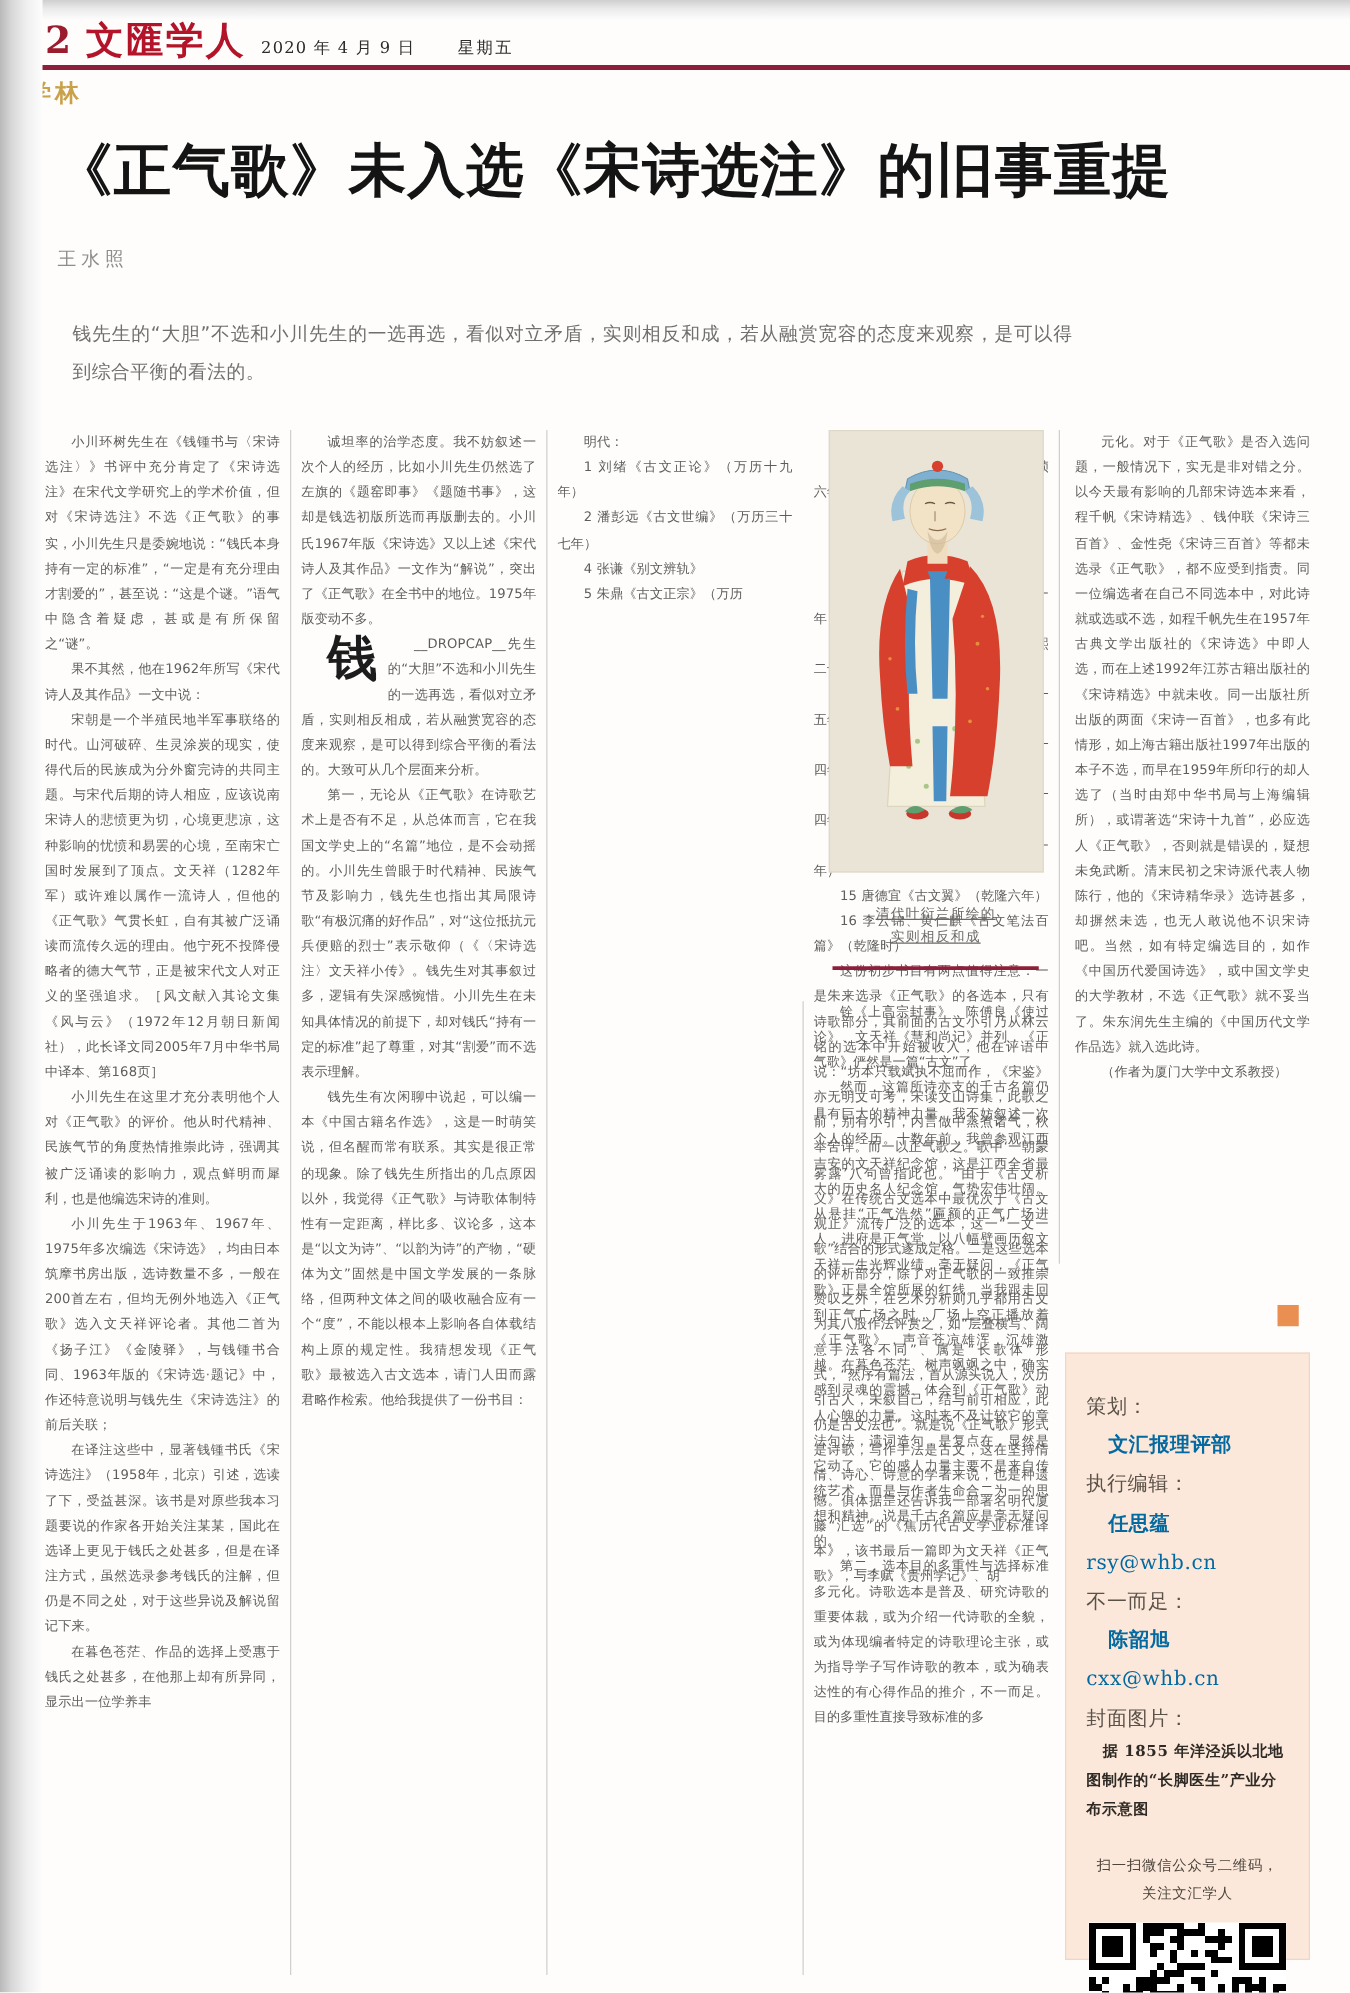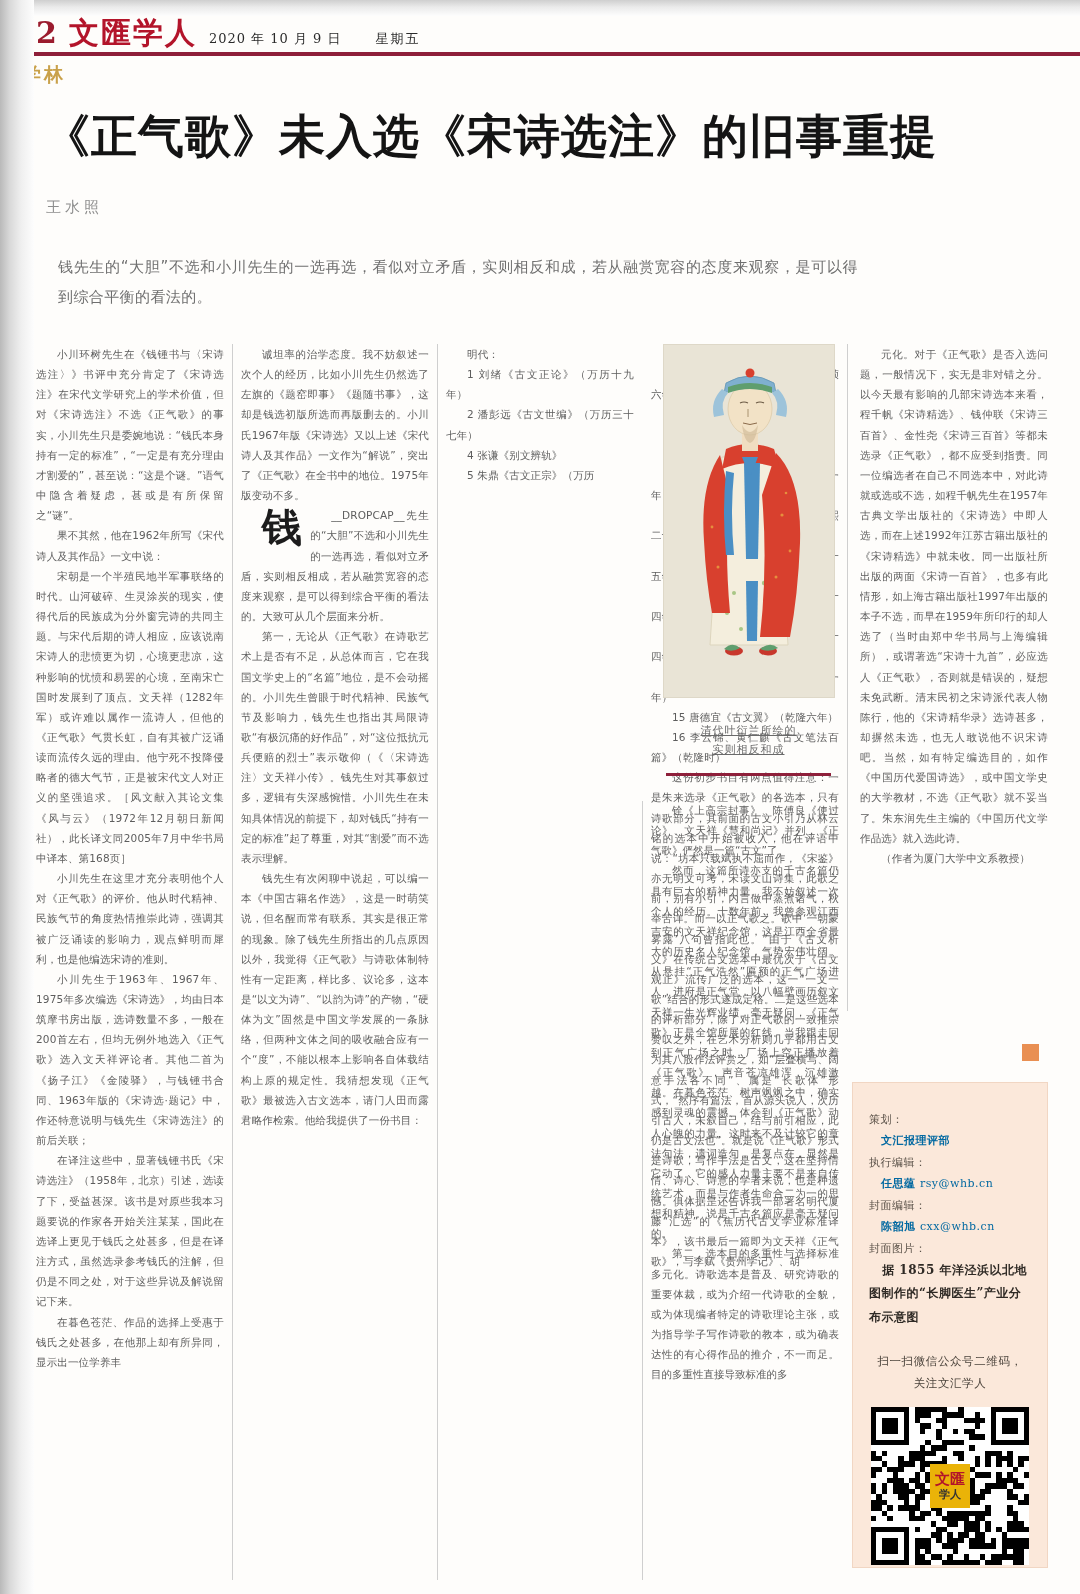--- a/index.html
+++ b/index.html
@@ -225,21 +225,21 @@
     left: 852px; top: 1082px;
     width: 196px;
     height: 486px;
     background: #fbe8da;
     border: 1px solid #f1d6c3;
     box-sizing: border-box;
     padding: 26px 16px 14px 16px;
   }
   .credits-line {
     font-family: "DejaVu Serif", "Liberation Serif", serif;
-    font-size: 11px;
+    font-size: 16px;
     color: #5a5148;
     line-height: 1.95;
     letter-spacing: 0.5px;
   }
   .credits-line.bold {
     font-weight: bold;
     color: #0369a1;
     text-indent: 1.1em;
   }
   .credits-line.bold .mail {
@@ -298,21 +298,21 @@
   }
 </style>
 </head>
 <body>
 
 <div class="page">
 
   <div class="masthead">
     <span class="page-number">2</span>
     <span class="masthead-name">文匯学人</span>
-    <span class="masthead-date">2020 年 10 月 9 日</span>
+    <span class="masthead-date">2020 年 4 月 9 日</span>
     <span class="masthead-weekday">星期五</span>
   </div>
   <div class="rule-main"></div>
   <div class="section-label">学林</div>
 
   <div class="headline">《正气歌》未入选《宋诗选注》的旧事重提</div>
   <div class="byline">王水照</div>
   <div class="lead">钱先生的“大胆”不选和小川先生的一选再选，看似对立矛盾，实则相反和成，若从融赏宽容的态度来观察，是可以得到综合平衡的看法的。</div>
 
   <div class="columns">
@@ -460,21 +460,21 @@
   <div class="credits-box">
     <div class="credits-line">策划：</div>
     <div class="credits-line bold">文汇报理评部</div>
 
     <div class="credits-line">执行编辑：</div>
     <div class="credits-line bold">
       <span>任思蕴</span>
       <span class="mail">rsy@whb.cn</span>
     </div>
 
-    <div class="credits-line">封面编辑：</div>
+    <div class="credits-line">不一而足：</div>
     <div class="credits-line bold">
       <span>陈韶旭</span>
       <span class="mail">cxx@whb.cn</span>
     </div>
 
     <div class="credits-line">封面图片：</div>
     <div class="credits-para">据 1855 年洋泾浜以北地图制作的“长脚医生”产业分布示意图</div>
 
     <div class="qr-caption">
       <div>扫一扫微信公众号二维码，</div>

